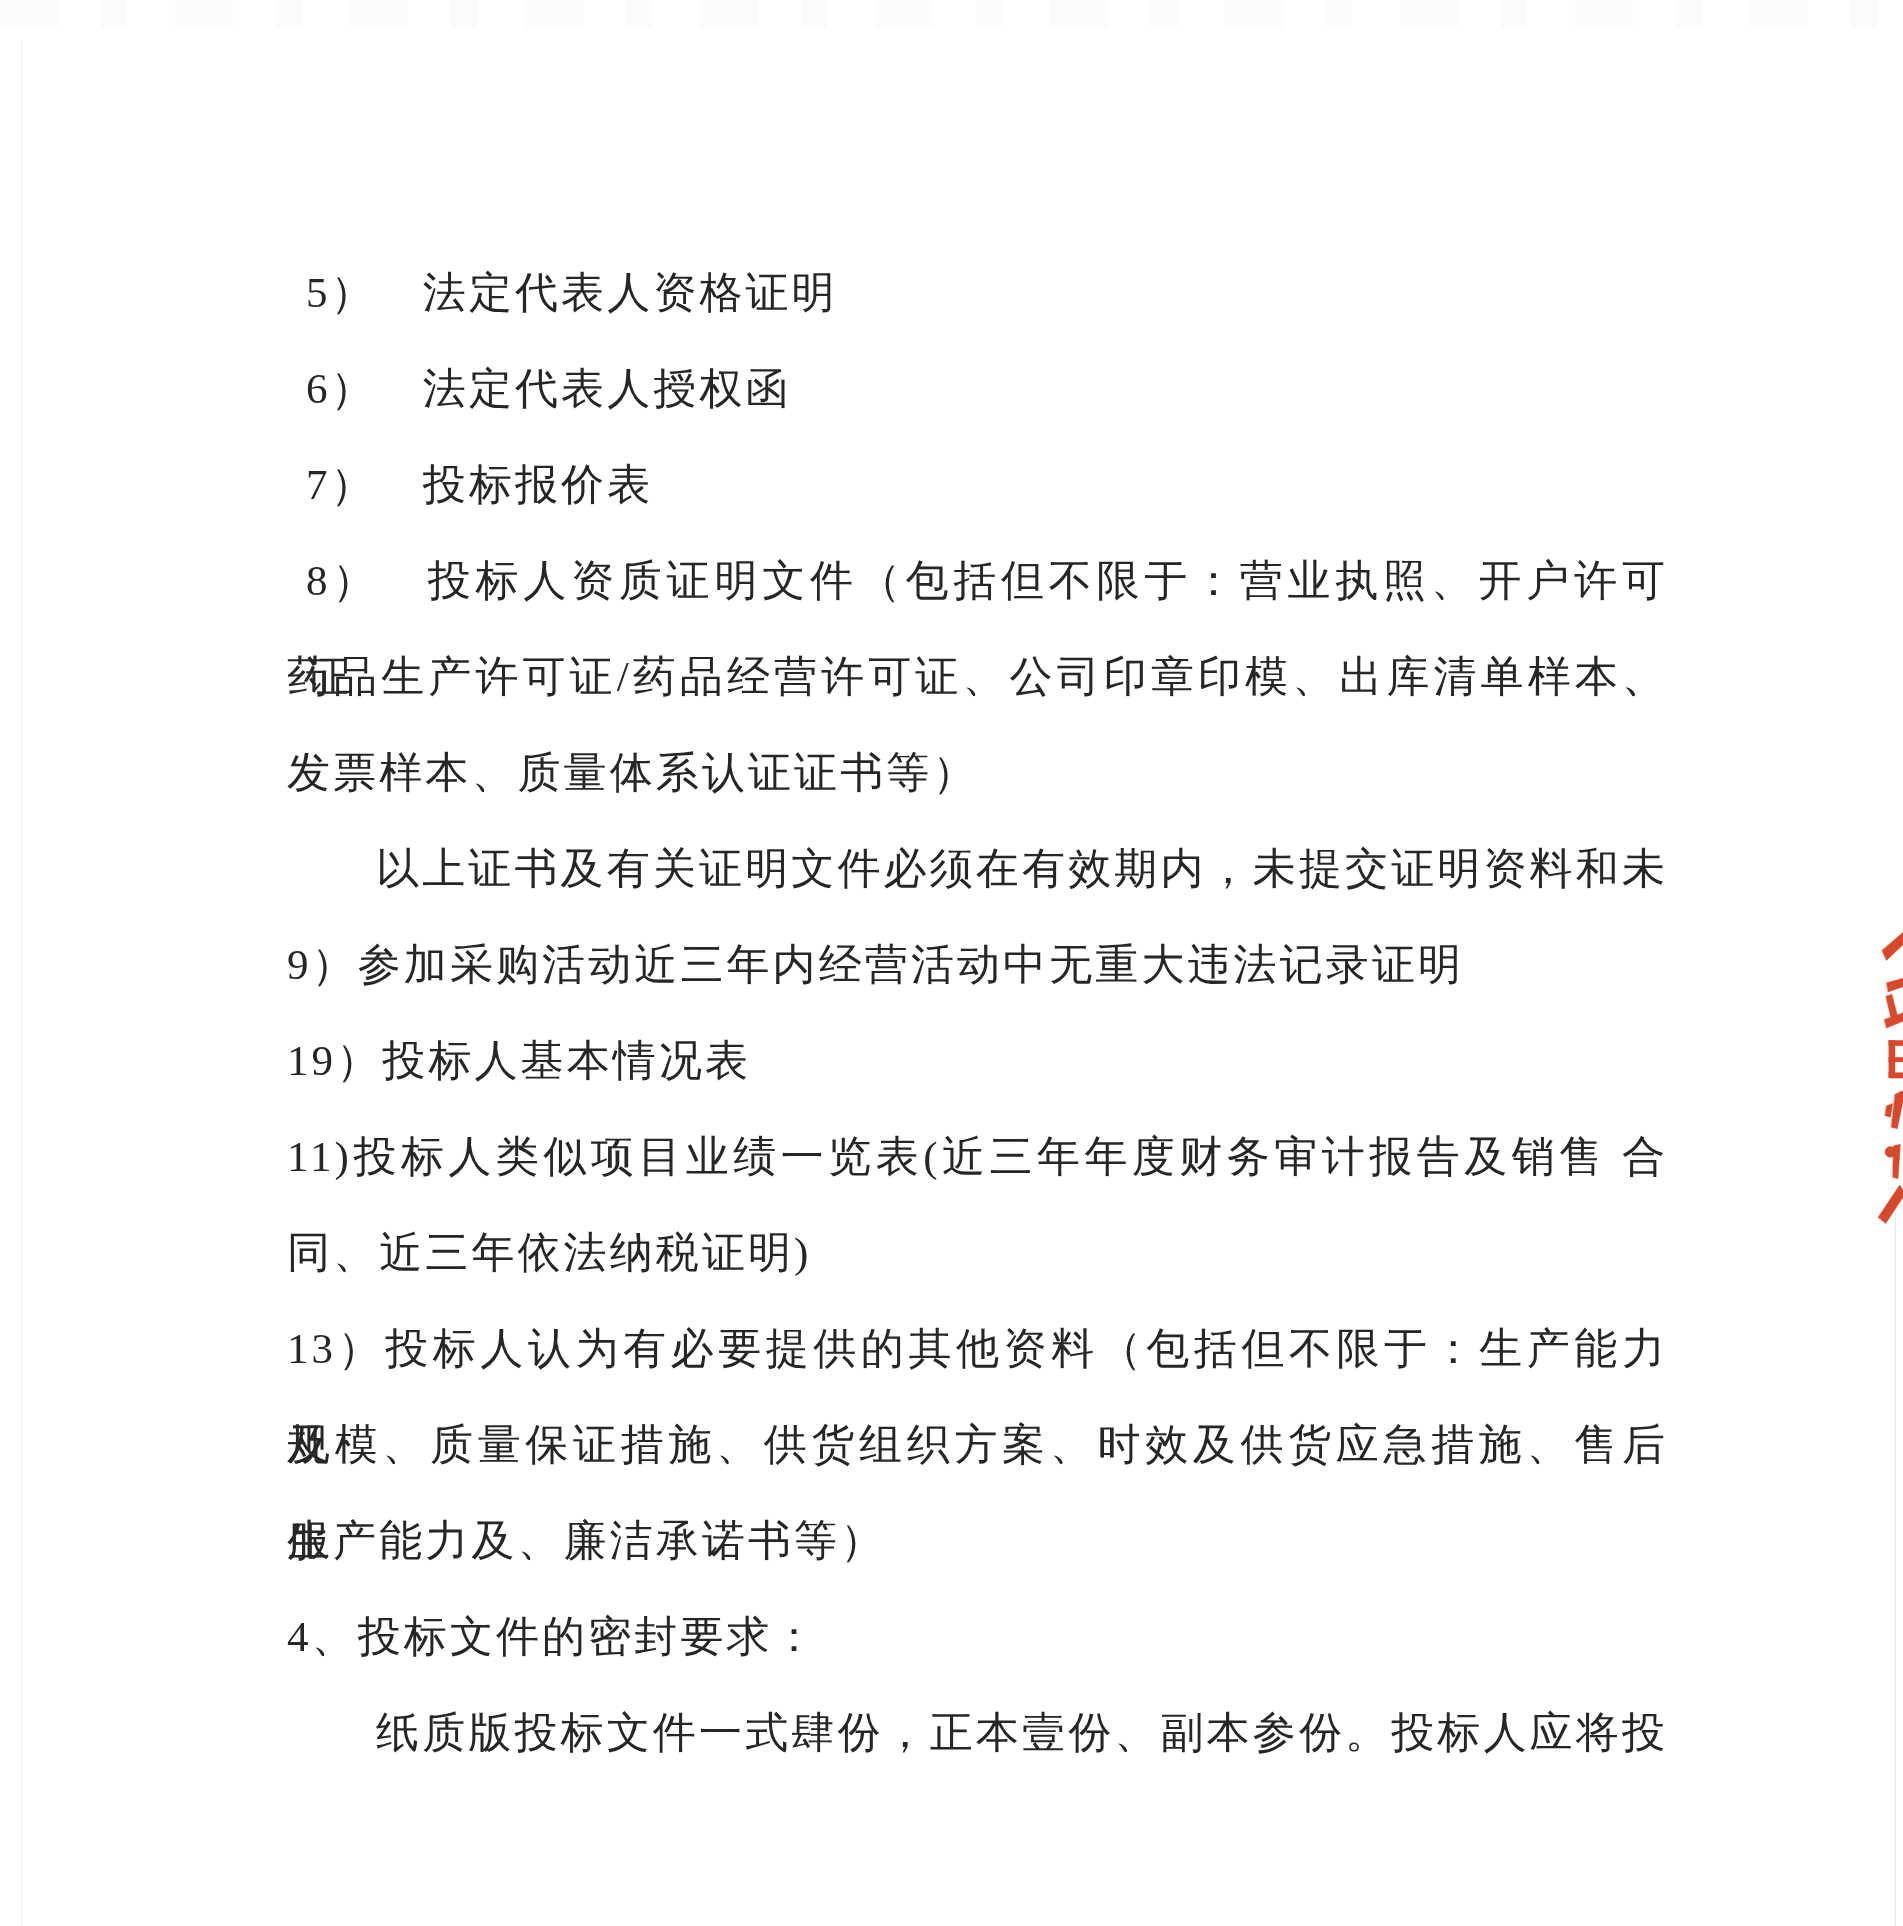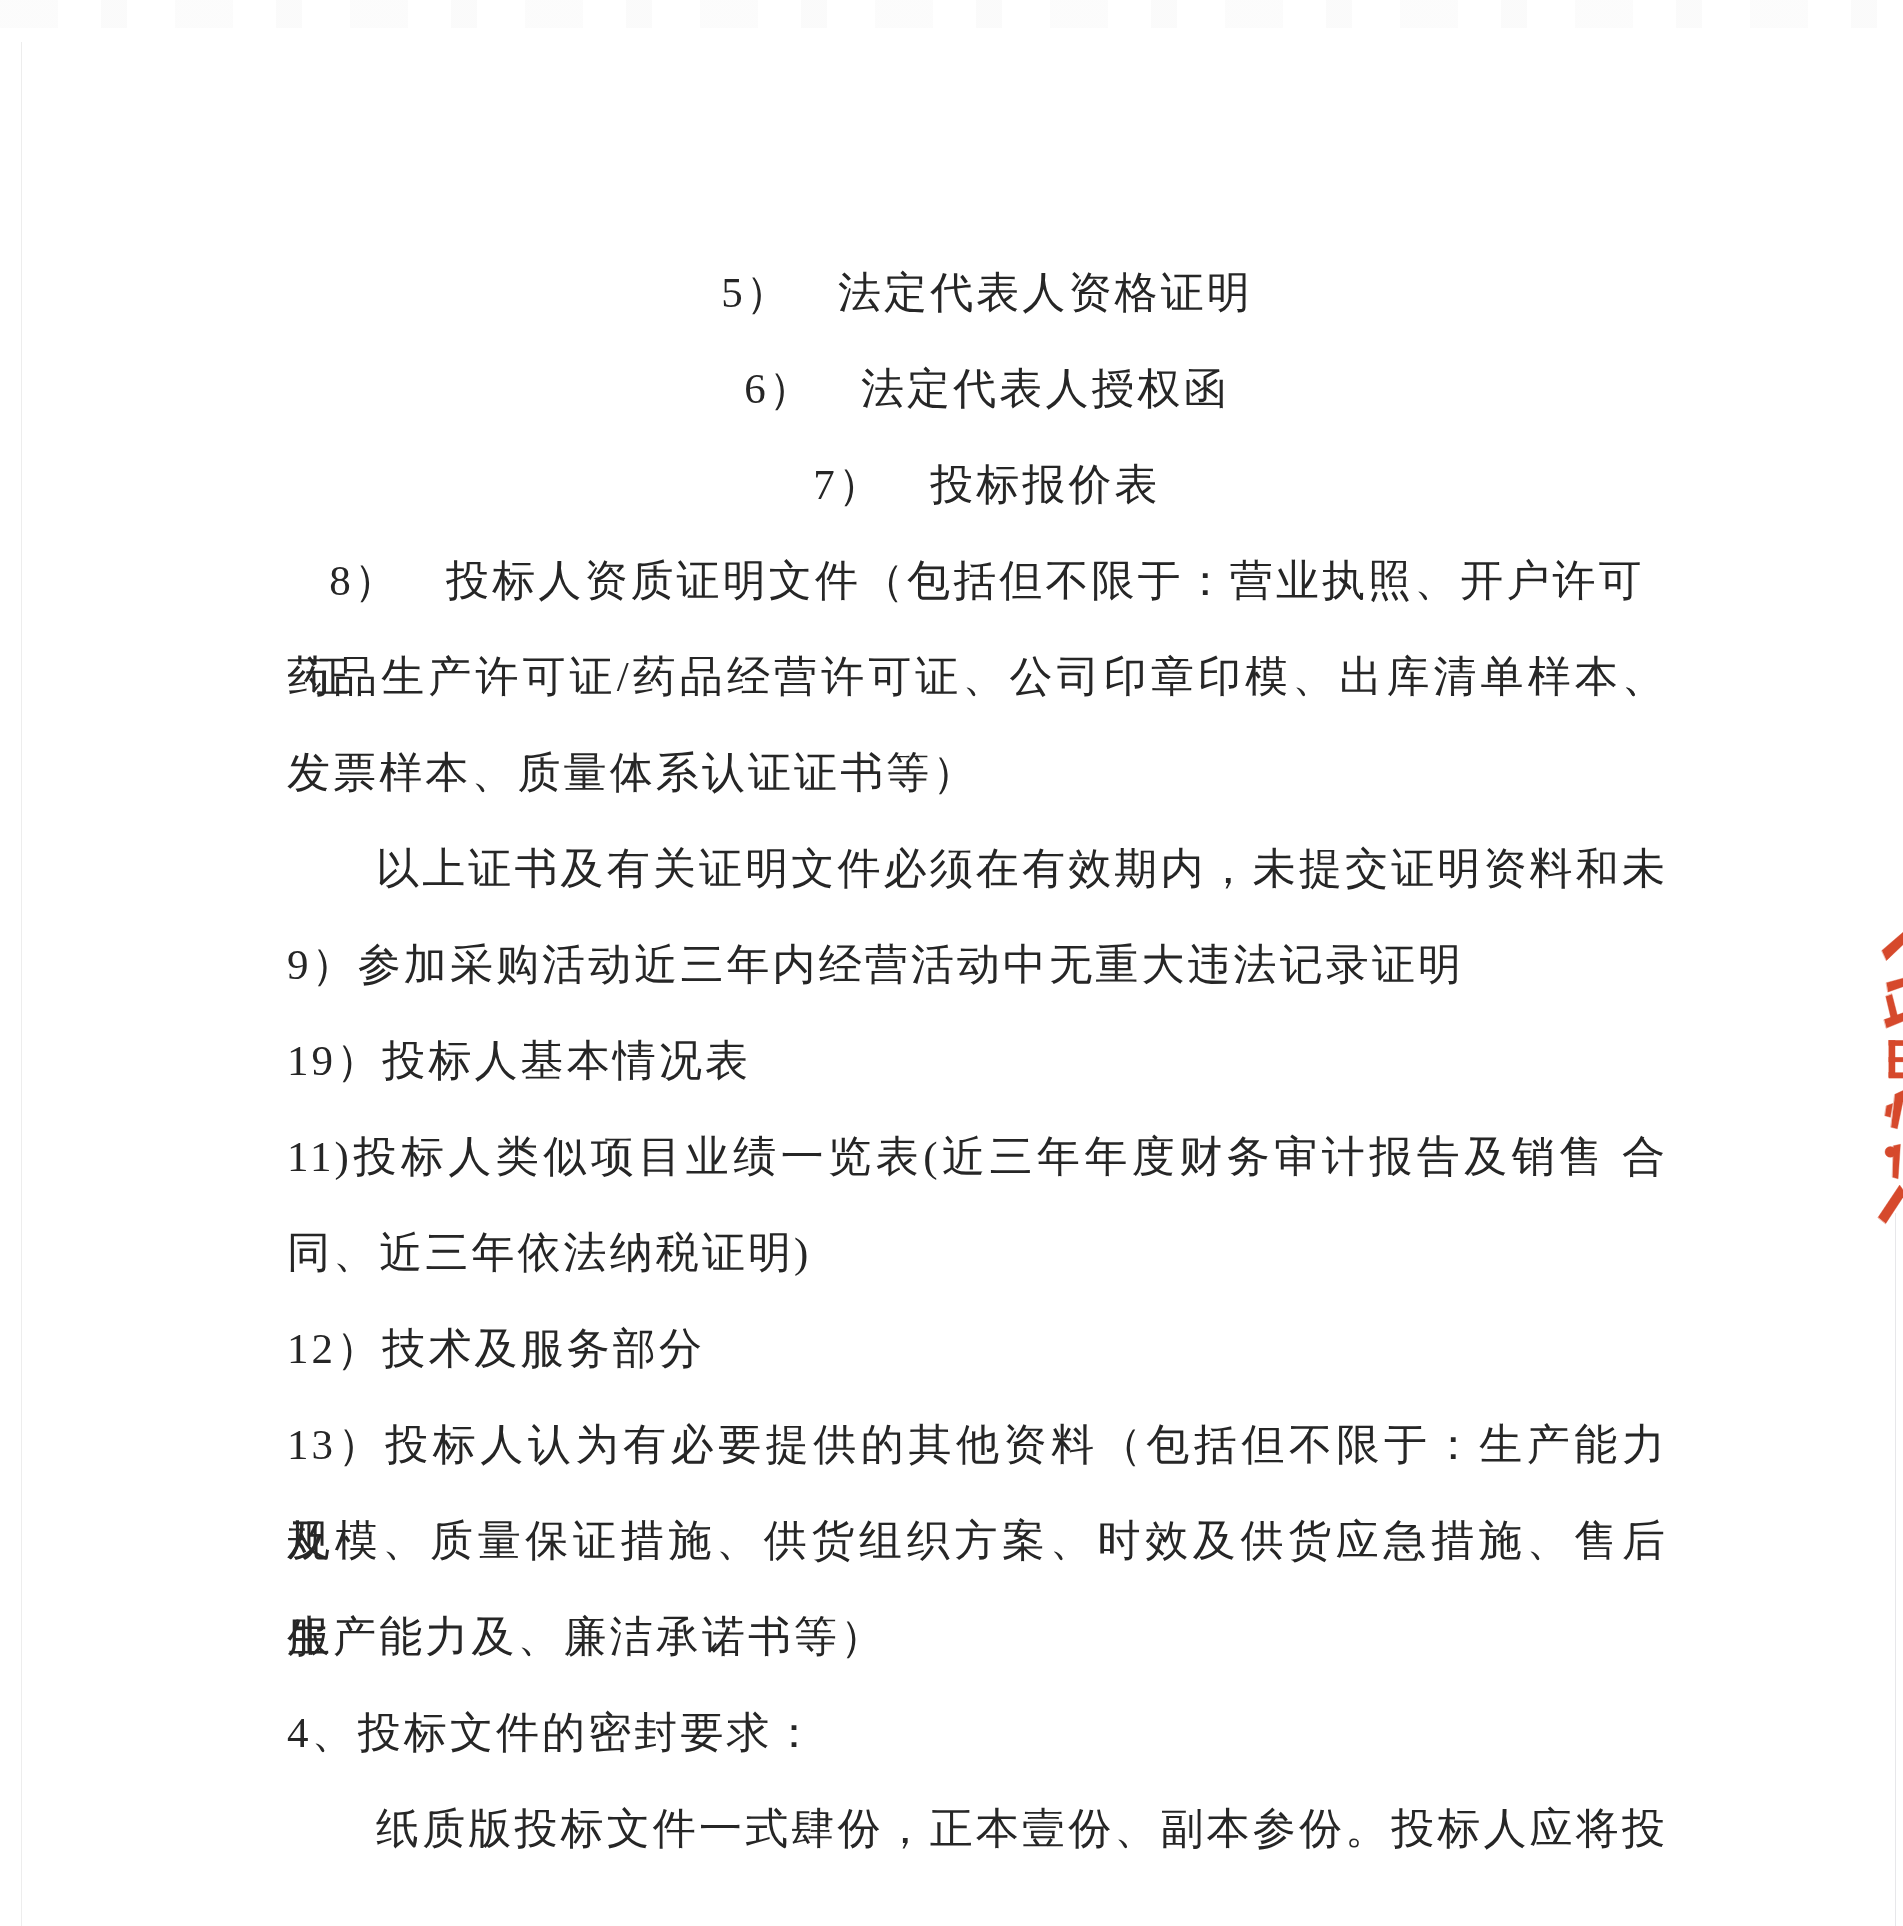--- a/index.html
+++ b/index.html
@@ -64,21 +64,20 @@
   .line.justify {
     white-space: normal;
     text-align: justify;
     text-align-last: justify;
   }
   .line.indent {
     padding-left: 89px;
   }
   .line.num-indent {
     padding-left: 19px;
-    text-align: center;
   }
   
   .edge-stamp {
     position: absolute;
     left: 1875px;
     top: 925px;
     width: 28.5px;
     height: 300px;
     color: #d6492c;
     overflow: visible;
@@ -98,21 +97,20 @@
       <div class="line num-indent">6）　法定代表人授权函</div>
       <div class="line num-indent">7）　投标报价表</div>
       <div class="line num-indent justify">8）　投标人资质证明文件（包括但不限于：营业执照、开户许可证、</div>
       <div class="line justify">药品生产许可证/药品经营许可证、公司印章印模、出库清单样本、</div>
       <div class="line">发票样本、质量体系认证证书等）</div>
       <div class="line indent justify">以上证书及有关证明文件必须在有效期内，未提交证明资料和未</div>
       <div class="line">9）参加采购活动近三年内经营活动中无重大违法记录证明</div>
       <div class="line">19）投标人基本情况表</div>
       <div class="line justify">11)投标人类似项目业绩一览表(近三年年度财务审计报告及销售 合</div>
       <div class="line">同、近三年依法纳税证明)</div>
-      <div class="line">12）技术及服务部分</div>
       <div class="line justify">13）投标人认为有必要提供的其他资料（包括但不限于：生产能力及</div>
       <div class="line justify">规模、质量保证措施、供货组织方案、时效及供货应急措施、售后服</div>
       <div class="line">生产能力及、廉洁承诺书等）</div>
       <div class="line">4、投标文件的密封要求：</div>
       <div class="line indent justify">纸质版投标文件一式肆份，正本壹份、副本参份。投标人应将投</div>
     </div>
 
   <div class="edge-stamp" style="color: rgb(214, 73, 44);">
     <svg width="28.5" height="300" viewBox="0 0 74 780" xmlns="http://www.w3.org/2000/svg" aria-hidden="true">
 

